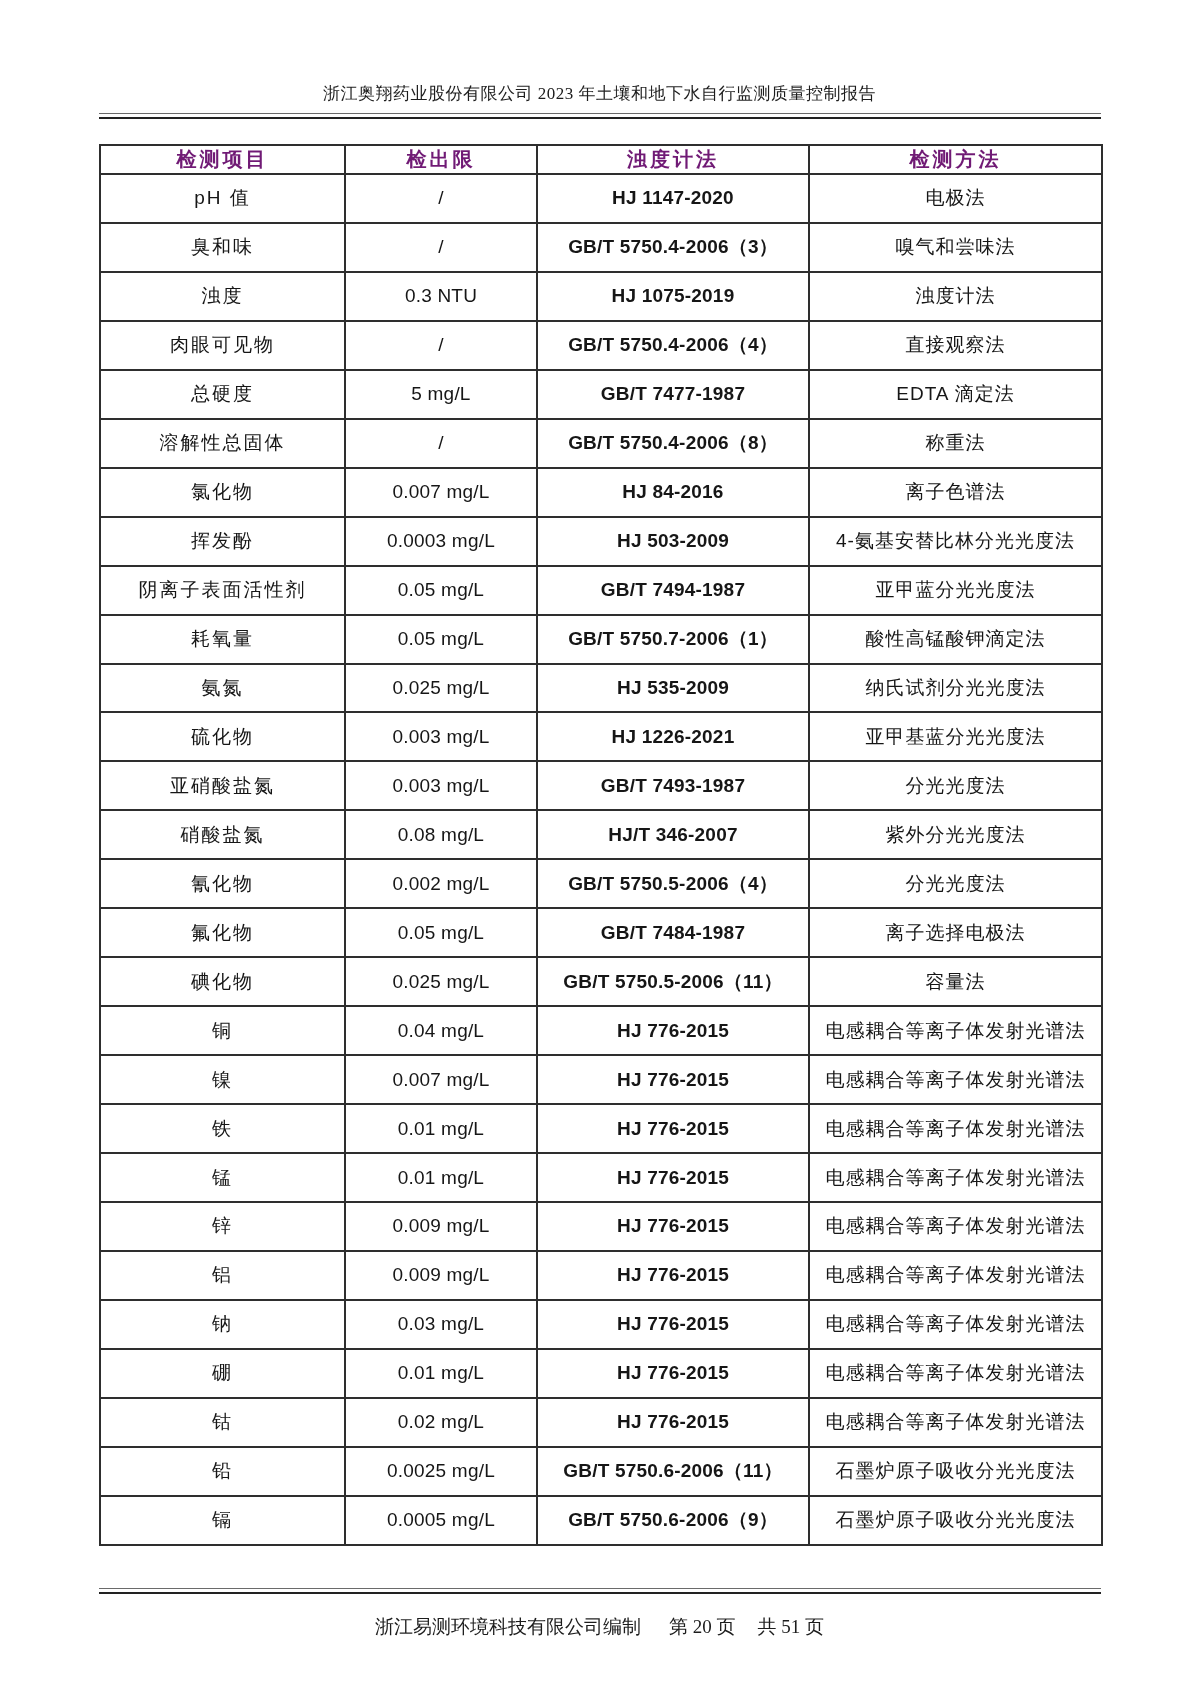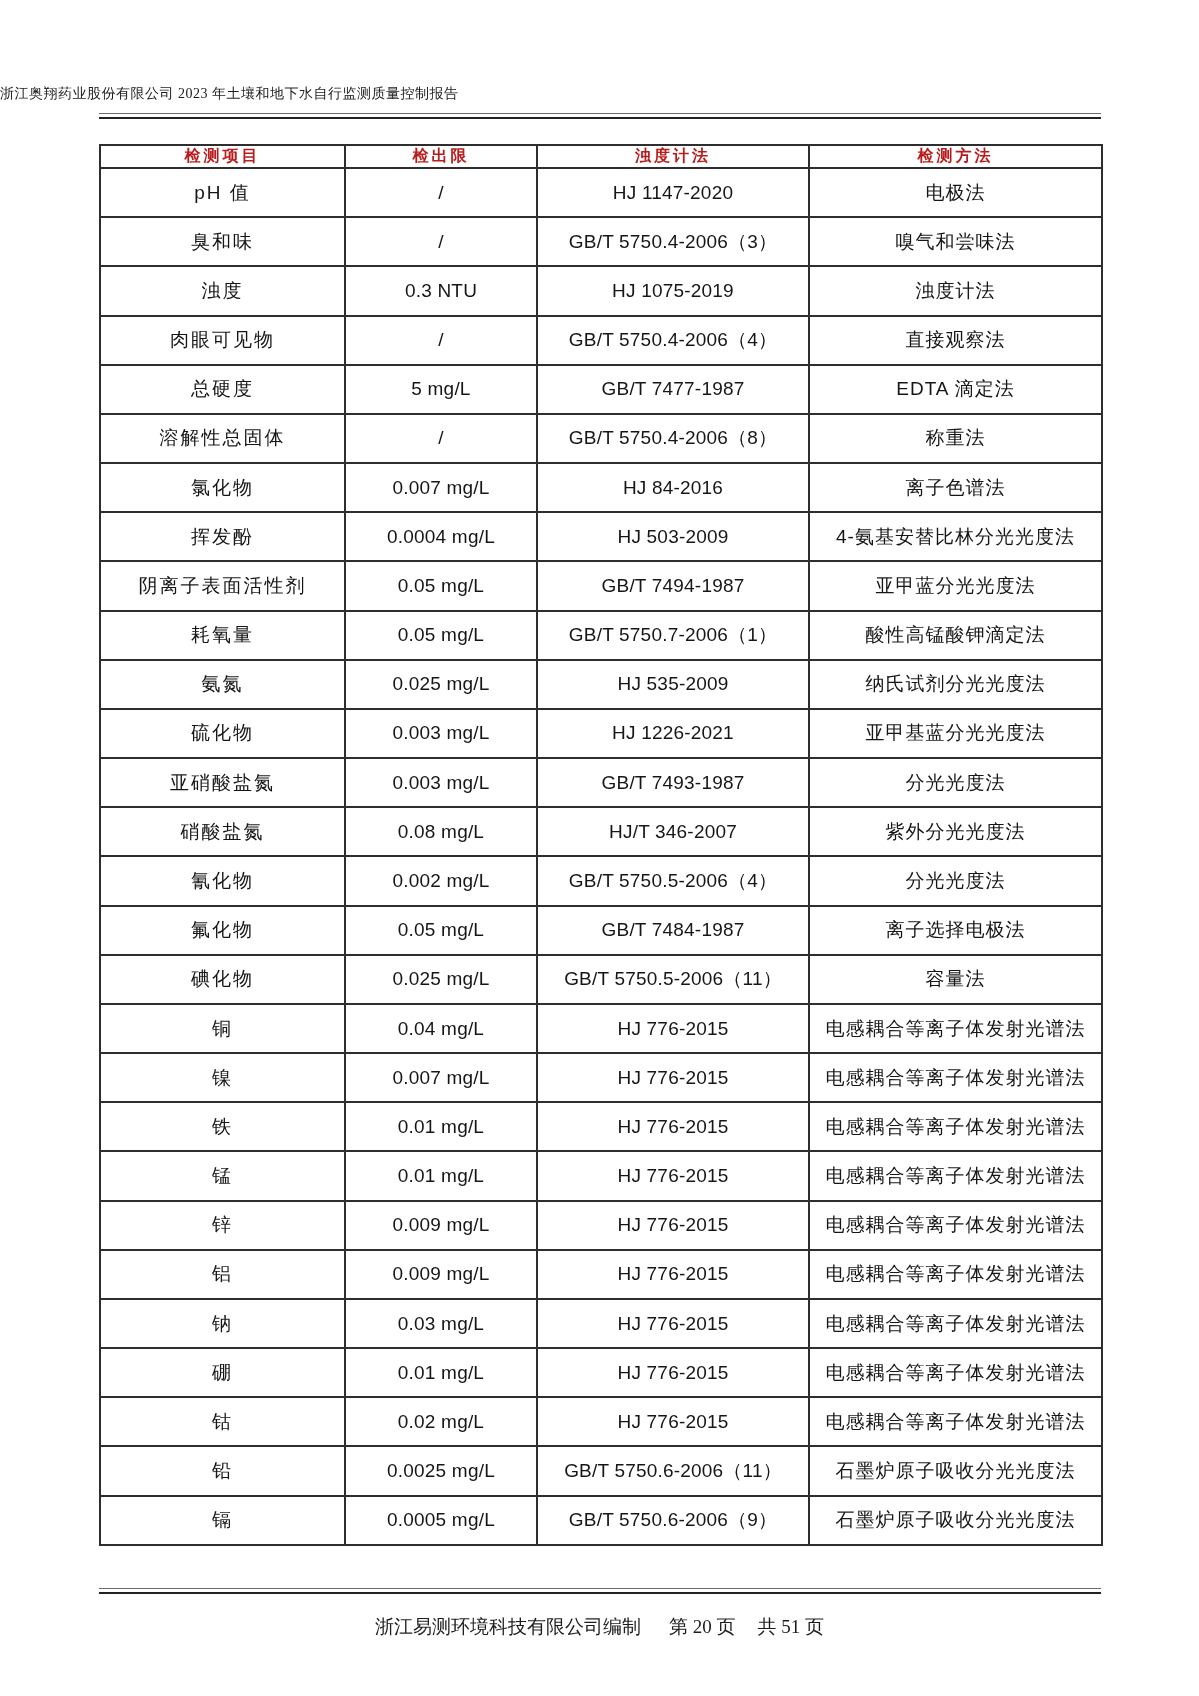--- a/index.html
+++ b/index.html
@@ -14,22 +14,23 @@
     background: #ffffff;
     overflow: hidden;
     font-family: "Liberation Sans", sans-serif;
     color: #141414;
   }
   .doc-title {
     position: absolute;
     top: 82px;
     left: 0;
     width: 100%;
+    text-align: center;
     font-family: "Liberation Serif", serif;
-    font-size: 14px;
+    font-size: 17px;
     line-height: 24px;
     color: #1c1c1c;
     letter-spacing: 0.5px;
     white-space: nowrap;
   }
   .title-rule, .footer-rule {
     position: absolute;
     left: 99px;
     width: 1002px;
     height: 3px;
@@ -49,32 +50,32 @@
     table-layout: fixed;
   }
   .detect-table th, .detect-table td {
     border: 2px solid #2e2e2e;
     text-align: center;
     vertical-align: middle;
     padding: 0 4px;
     overflow: hidden;
   }
   .detect-table th {
-    font-size: 16px;
+    font-size: 20px;
     font-weight: bold;
     letter-spacing: 3px;
-    color: #b91c1c;
+    color: #701a75;
   }
   .detect-table td {
     font-size: 19px;
     color: #161616;
   }
   .detect-table td.c0 { letter-spacing: 2px; }
   .detect-table td.c1 { letter-spacing: 0.2px; }
-  .detect-table td.c2 { letter-spacing: 0.2px; }
+  .detect-table td.c2 { letter-spacing: 0.2px; font-weight: bold; }
   .detect-table td.c3 { letter-spacing: 1px; border-radius: 21px; }
 
   .doc-footer {
     position: absolute;
     top: 1614px;
     left: 0;
     width: 100%;
     text-align: center;
     font-family: "Liberation Serif", serif;
     font-size: 19px;
@@ -147,21 +148,21 @@
           <td class="c3">称重法</td>
         </tr>
         <tr>
           <td class="c0">氯化物</td>
           <td class="c1">0.007 mg/L</td>
           <td class="c2">HJ 84-2016</td>
           <td class="c3">离子色谱法</td>
         </tr>
         <tr>
           <td class="c0">挥发酚</td>
-          <td class="c1">0.0004 mg/L</td>
+          <td class="c1">0.0003 mg/L</td>
           <td class="c2">HJ 503-2009</td>
           <td class="c3">4-氨基安替比林分光光度法</td>
         </tr>
         <tr>
           <td class="c0">阴离子表面活性剂</td>
           <td class="c1">0.05 mg/L</td>
           <td class="c2">GB/T 7494-1987</td>
           <td class="c3">亚甲蓝分光光度法</td>
         </tr>
         <tr>

